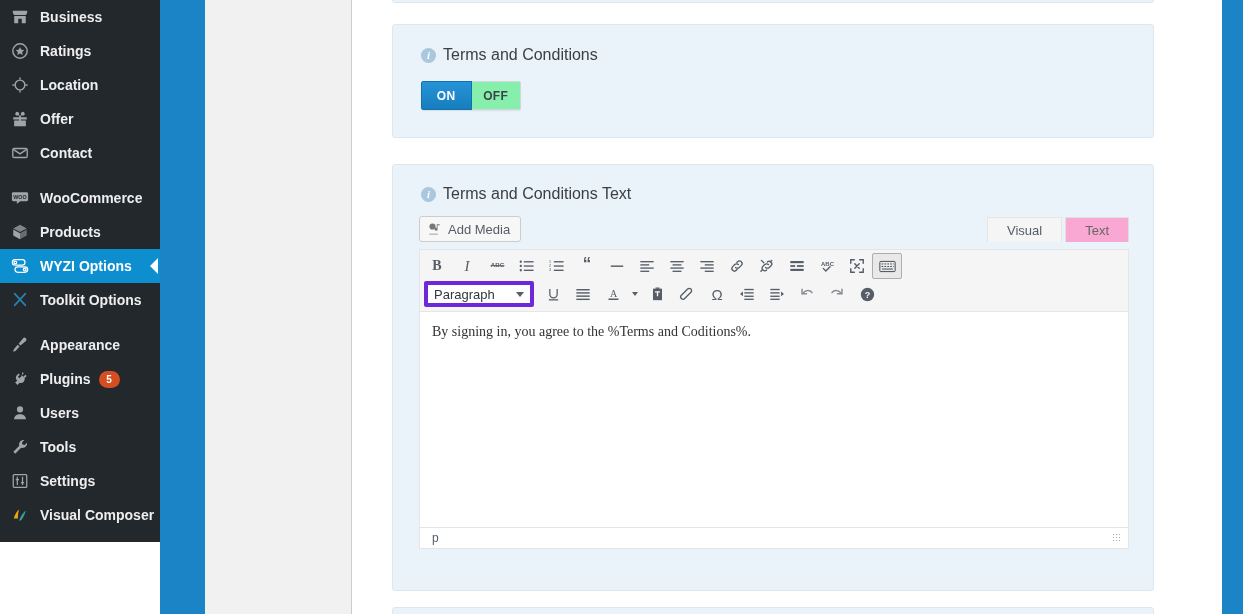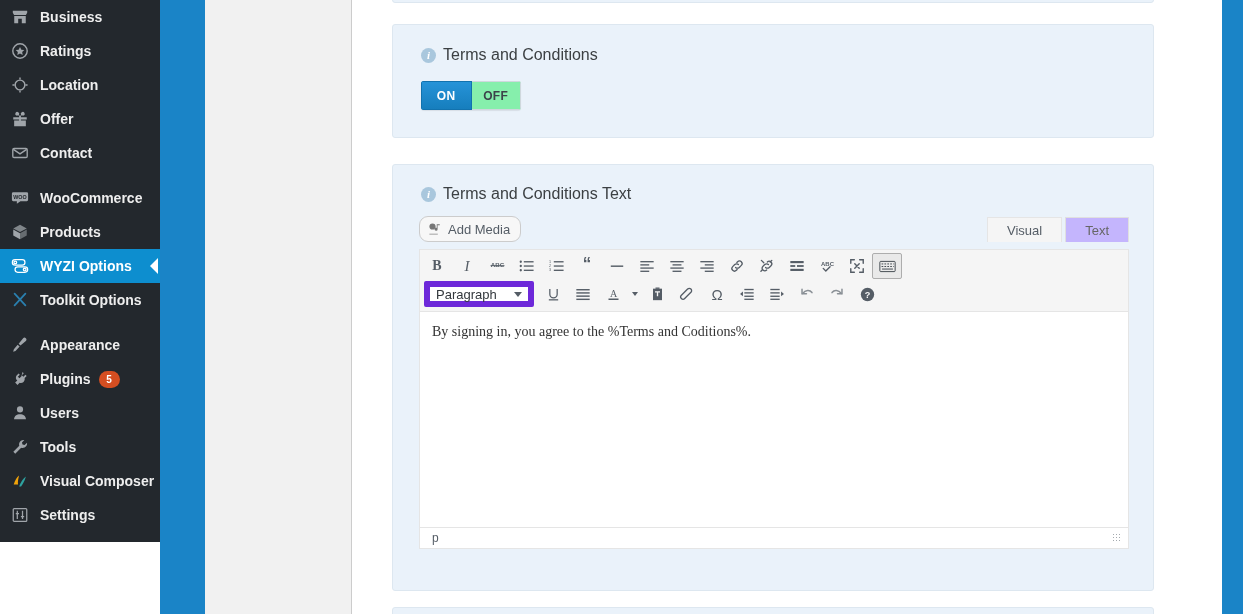--- a/index.html
+++ b/index.html
@@ -191,21 +191,21 @@
     left: 26px; top: 51px;
     width: 710px;
   }
   .media-btn {
     display: inline-flex;
     align-items: center;
     height: 26px;
     padding: 0 10px 0 8px;
     background: #f7f7f7;
     border: 1px solid #cccccc;
-    border-radius: 9px;
+    border-radius: 3px;
     color: #555d66;
     font-size: 13px;
     box-sizing: border-box;
   }
   .media-btn .mb-icon { margin-right: 6px; display: flex; }
 
   .tabs {
     position: absolute;
     right: 0; top: 1px;
     display: flex;
@@ -221,21 +221,21 @@
     border: 1px solid #e5e5e5;
     border-bottom: none;
     box-sizing: border-box;
   }
   .tab.active {
     background: #f5f5f5;
     border-color: #e5e5e5;
     color: #555d66;
   }
   .tab.inactive {
-    background: #c4b5fd;
+    background: #f9a8d4;
     border-color: #e0e0e0;
     color: #666666;
     margin-left: 3px;
   }
 
   .mce-box {
     margin-top: 7px;
     border: 1px solid #e5e5e5;
     background: #ffffff;
     box-sizing: border-box;
@@ -266,21 +266,21 @@
   }
   .tb-btn.txt-b  { font-weight: 700; font-size: 14px; font-family: "Liberation Serif", serif; }
   .tb-btn.txt-i  { font-style: italic; font-size: 15px; font-family: "Liberation Serif", serif; }
   .tb-btn.txt-q  { font-size: 17px; font-weight: 700; line-height: 1; padding-bottom: 6px; }
   .tb-sel {
     height: 26px;
     width: 110px;
     margin: 0 4px 0 2px;
     padding: 0 6px;
     background: #ffffff;
-    border: 6px solid #6d28d9;
+    border: 4px solid #6d28d9;
     border-radius: 2px;
     font-size: 13px;
     color: #32373c;
     display: flex;
     align-items: center;
     justify-content: space-between;
     box-sizing: border-box;
   }
   .caret {
     width: 0; height: 0;
@@ -461,36 +461,36 @@
     <span class="mi-icon">
       <svg width="18" height="18" viewBox="0 0 20 20" fill="currentColor">
           <path d="M14.8 2.2a5 5 0 00-5.6 6.5L2.6 15.3l2.1 2.1 6.6-6.6a5 5 0 006.5-5.6l-2.7 2.7-2.3-.6-.6-2.3z"></path>
         </svg>
     </span>
     <span class="mi-label">Tools</span>
   </div>
 
   <div class="menu-item">
     <span class="mi-icon">
+      <svg width="18" height="18" viewBox="0 0 20 20" fill="none" stroke="currentColor" stroke-width="1.4">
+          <rect x="2.5" y="3" width="15" height="14" rx="1"></rect>
+          <path d="M7 5.4v9M12.8 5.4v9M5.3 8.6h3.6M11 11.8h3.6"></path>
+        </svg>
+    </span>
+    <span class="mi-label">Settings</span>
+  </div>
+
+  <div class="menu-item">
+    <span class="mi-icon">
       <svg width="18" height="18" viewBox="0 0 20 20">
           <path d="M3 14c1.6-5 3.4-8 6-10-1 4-1.6 7-1.2 10z" fill="#f0a30a"></path>
           <path d="M9 16c2-5.2 4.4-8.6 7.6-11-1.6 5-3.4 8.6-5.4 11z" fill="#2ea3a0"></path>
         </svg>
     </span>
     <span class="mi-label">Visual Composer</span>
-  </div>
-
-  <div class="menu-item">
-    <span class="mi-icon">
-      <svg width="18" height="18" viewBox="0 0 20 20" fill="none" stroke="currentColor" stroke-width="1.4">
-          <rect x="2.5" y="3" width="15" height="14" rx="1"></rect>
-          <path d="M7 5.4v9M12.8 5.4v9M5.3 8.6h3.6M11 11.8h3.6"></path>
-        </svg>
-    </span>
-    <span class="mi-label">Settings</span>
   </div>
 
   <div class="menu-sep"></div>
 
   <div class="menu-item">
     <span class="mi-icon">
       <svg width="18" height="18" viewBox="0 0 20 20" fill="currentColor">
           <path d="M10 6.6a3.4 3.4 0 100 6.8 3.4 3.4 0 000-6.8zm8 4.6V8.8l-2.2-.4a6 6 0 00-.7-1.7l1.3-1.8-1.7-1.7-1.8 1.3a6 6 0 00-1.7-.7L10.8 1.6H9.2l-.4 2.2a6 6 0 00-1.7.7L5.3 3.2 3.6 4.9l1.3 1.8a6 6 0 00-.7 1.7L2 8.8v2.4l2.2.4a6 6 0 00.7 1.7l-1.3 1.8 1.7 1.7 1.8-1.3a6 6 0 001.7.7l.4 2.2h1.6l.4-2.2a6 6 0 001.7-.7l1.8 1.3 1.7-1.7-1.3-1.8a6 6 0 00.7-1.7z"></path>
         </svg>
     </span>

